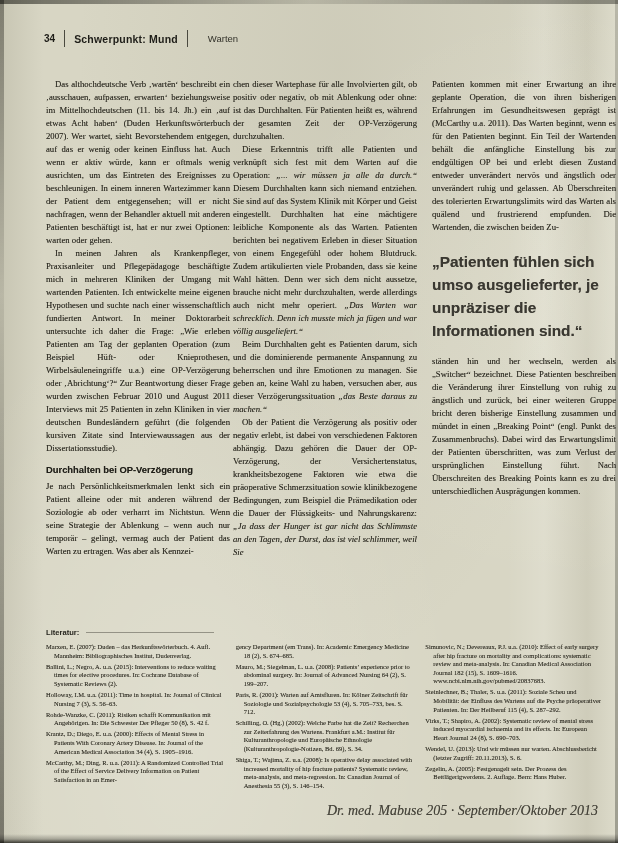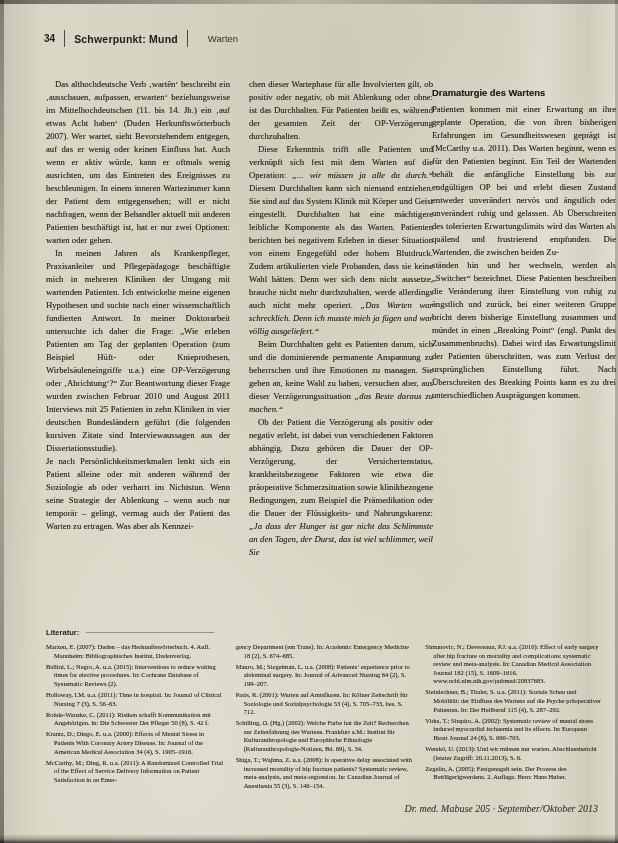--- a/index.html
+++ b/index.html
@@ -37,21 +37,21 @@
   .page-num{font-weight:bold;font-size:10px;}
   .hdr-bar{width:1px;height:17px;background:#4a493f;}
   .hdr-section{font-weight:bold;font-size:10.5px;letter-spacing:0.2px;}
   .hdr-topic{font-size:9.5px;color:#33322a;margin-left:11px;}
 
   
   .col{position:absolute;top:78px;width:184px;height:562px;overflow:hidden;
     font-size:8.7px;line-height:13px;text-align:justify;
     text-shadow:0 0 0.5px rgba(45,43,33,0.55);}
   .col1{left:46px;}
-  .col2{left:249px;}
+  .col2{left:233px;}
   .col3{left:432px;}
   .body-p{margin:0;}
   .indent{text-indent:9px;}
   .em{font-style:italic;}
   .sub-head{font-family:"Liberation Sans", sans-serif;font-weight:bold;
     font-size:9.4px;line-height:12px;color:#1f1e18;margin:9px 0 4px;
     text-align:left;text-indent:0;}
   .pull-quote{font-family:"Liberation Sans", sans-serif;font-weight:bold;
     font-size:15.4px;line-height:23px;color:#3a3831;margin:16px 0 13px;
     text-align:left;text-shadow:0 0 0.4px rgba(50,48,40,0.5);}
@@ -62,52 +62,53 @@
   .lit-label{font-family:"Liberation Sans", sans-serif;font-weight:bold;
     font-size:7.6px;color:#26251e;}
   .lit-rule{height:1px;width:128px;background:rgba(40,38,30,0.40);}
   .lit-cols{display:flex;gap:12px;margin-top:6px;}
   .lit-col{width:178px;font-size:6.5px;line-height:8.6px;text-align:left;
     color:#333128;text-shadow:0 0 0.4px rgba(45,43,33,0.5);}
   .ref{margin:0 0 2.5px;padding-left:8px;text-indent:-8px;}
 
   
   .footer{position:absolute;top:803px;right:20px;width:300px;text-align:right;
-    font-style:italic;font-size:10px;color:#45433a;
+    font-style:italic;font-size:14px;color:#45433a;
     text-shadow:0 0 0.4px rgba(60,58,48,0.5);}
 </style>
 </head>
 <body>
 
 <div class="page">
 
   <div class="header">
     <span class="page-num">34</span>
     <span class="hdr-bar"></span>
     <span class="hdr-section">Schwerpunkt: Mund</span>
     <span class="hdr-bar"></span>
     <span class="hdr-topic">Warten</span>
   </div>
 
   <div class="col col1">
     <p class="body-p indent"><span>Das althochdeutsche Verb ‚wartēn‘ beschreibt ein ‚ausschauen, aufpassen, erwarten‘ beziehungsweise im Mittelhochdeutschen (11. bis 14. Jh.) ein ‚auf etwas Acht haben‘ (Duden Herkunftswörterbuch 2007). Wer wartet, sieht Bevorstehendem entgegen, auf das er wenig oder keinen Einfluss hat. Auch wenn er aktiv würde, kann er oftmals wenig ausrichten, um das Eintreten des Ereignisses zu beschleunigen. In einem inneren Wartezimmer kann der Patient dem entgegensehen; will er nicht nachfragen, wenn der Behandler aktuell mit anderen Patienten beschäftigt ist, hat er nur zwei Optionen: warten oder gehen.</span></p>
     <p class="body-p indent"><span>In meinen Jahren als Krankenpfleger, Praxisanleiter und Pflegepädagoge beschäftigte mich in mehreren Kliniken der Umgang mit wartenden Patienten. Ich entwickelte meine eigenen Hypothesen und suchte nach einer wissenschaftlich fundierten Antwort. In meiner Doktorarbeit untersuchte ich daher die Frage: „Wie erleben Patienten am Tag der geplanten Operation (zum Beispiel Hüft- oder Knieprothesen, Wirbelsäuleneingriffe u.a.) eine OP-Verzögerung oder ‚Abrichtung‘?“ Zur Beantwortung dieser Frage wurden zwischen Februar 2010 und August 2011 Interviews mit 25 Patienten in zehn Kliniken in vier deutschen Bundesländern geführt (die folgenden kursiven Zitate sind Interviewaussagen aus der Dissertationsstudie).</span></p>
+    <h3 class="sub-head">Durchhalten bei OP-Verzögerung</h3>
     <p class="body-p"><span>Je nach Persönlichkeitsmerkmalen lenkt sich ein Patient alleine oder mit anderen während der Soziologie ab oder verharrt im Nichtstun. Wenn seine Strategie der Ablenkung – wenn auch nur temporär – gelingt, vermag auch der Patient das Warten zu ertragen. Was aber als Kennzei-</span></p>
   </div>
 
   <div class="col col2">
     <p class="body-p"><span>chen dieser Wartephase für alle Involvierten gilt, ob positiv oder negativ, ob mit Ablenkung oder ohne: ist das Durchhalten. Für Patienten heißt es, während der gesamten Zeit der OP-Verzögerung durchzuhalten.</span></p>
     <p class="body-p indent"><span>Diese Erkenntnis trifft alle Patienten und verknüpft sich fest mit dem Warten auf die Operation: </span><span class="em">„... wir müssen ja alle da durch.“</span><span> Diesem Durchhalten kann sich niemand entziehen. Sie sind auf das System Klinik mit Körper und Geist eingestellt. Durchhalten hat eine mächtigere leibliche Komponente als das Warten. Patienten berichten bei negativem Erleben in dieser Situation von einem Engegefühl oder hohem Blutdruck. Zudem artikulierten viele Probanden, dass sie keine Wahl hätten. Denn wer sich dem nicht aussetze, brauche nicht mehr durchzuhalten, werde allerdings auch nicht mehr operiert. </span><span class="em">„Das Warten war schrecklich. Denn ich musste mich ja fügen und war völlig ausgeliefert.“</span></p>
     <p class="body-p indent"><span>Beim Durchhalten geht es Patienten darum, sich und die dominierende permanente Anspannung zu beherrschen und ihre Emotionen zu managen. Sie geben an, keine Wahl zu haben, versuchen aber, aus dieser Verzögerungssituation </span><span class="em">„das Beste daraus zu machen.“</span></p>
     <p class="body-p indent"><span>Ob der Patient die Verzögerung als positiv oder negativ erlebt, ist dabei von verschiedenen Faktoren abhängig. Dazu gehören die Dauer der OP-Verzögerung, der Versichertenstatus, krankheitsbezogene Faktoren wie etwa die präoperative Schmerzsituation sowie klinikbezogene Bedingungen, zum Beispiel die Prämedikation oder die Dauer der Flüssigkeits- und Nahrungskarenz: </span><span class="em">„Ja dass der Hunger ist gar nicht das Schlimmste an den Tagen, der Durst, das ist viel schlimmer, weil Sie</span></p>
   </div>
 
   <div class="col col3">
-    <h3 class="sub-head">Dramaturgie des Wartens</h3>
     <p class="body-p"><span>Patienten kommen mit einer Erwartung an ihre geplante Operation, die von ihren bisherigen Erfahrungen im Gesundheitswesen geprägt ist (McCarthy u.a. 2011). Das Warten beginnt, wenn es für den Patienten beginnt. Ein Teil der Wartenden behält die anfängliche Einstellung bis zur endgültigen OP bei und erlebt diesen Zustand entweder unverändert nervös und ängstlich oder unverändert ruhig und gelassen. Ab Überschreiten des tolerierten Erwartungslimits wird das Warten als quälend und frustrierend empfunden. Die Wartenden, die zwischen beiden Zu-</span></p>
+    <div class="pull-quote">„Patienten fühlen sich umso ausgelieferter, je unpräziser die Informationen sind.“</div>
     <p class="body-p"><span>ständen hin und her wechseln, werden als „Switcher“ bezeichnet. Diese Patienten beschreiben die Veränderung ihrer Einstellung von ruhig zu ängstlich und zurück, bei einer weiteren Gruppe bricht deren bisherige Einstellung zusammen und mündet in einen „Breaking Point“ (engl. Punkt des Zusammenbruchs). Dabei wird das Erwartungslimit der Patienten überschritten, was zum Verlust der ursprünglichen Einstellung führt. Nach Überschreiten des Breaking Points kann es zu drei unterschiedlichen Ausprägungen kommen.</span></p>
   </div>
 
   <div class="literature">
     <div class="lit-head">
       <span class="lit-label">Literatur:</span>
       <span class="lit-rule"></span>
     </div>
     <div class="lit-cols">
       <div class="lit-col">

